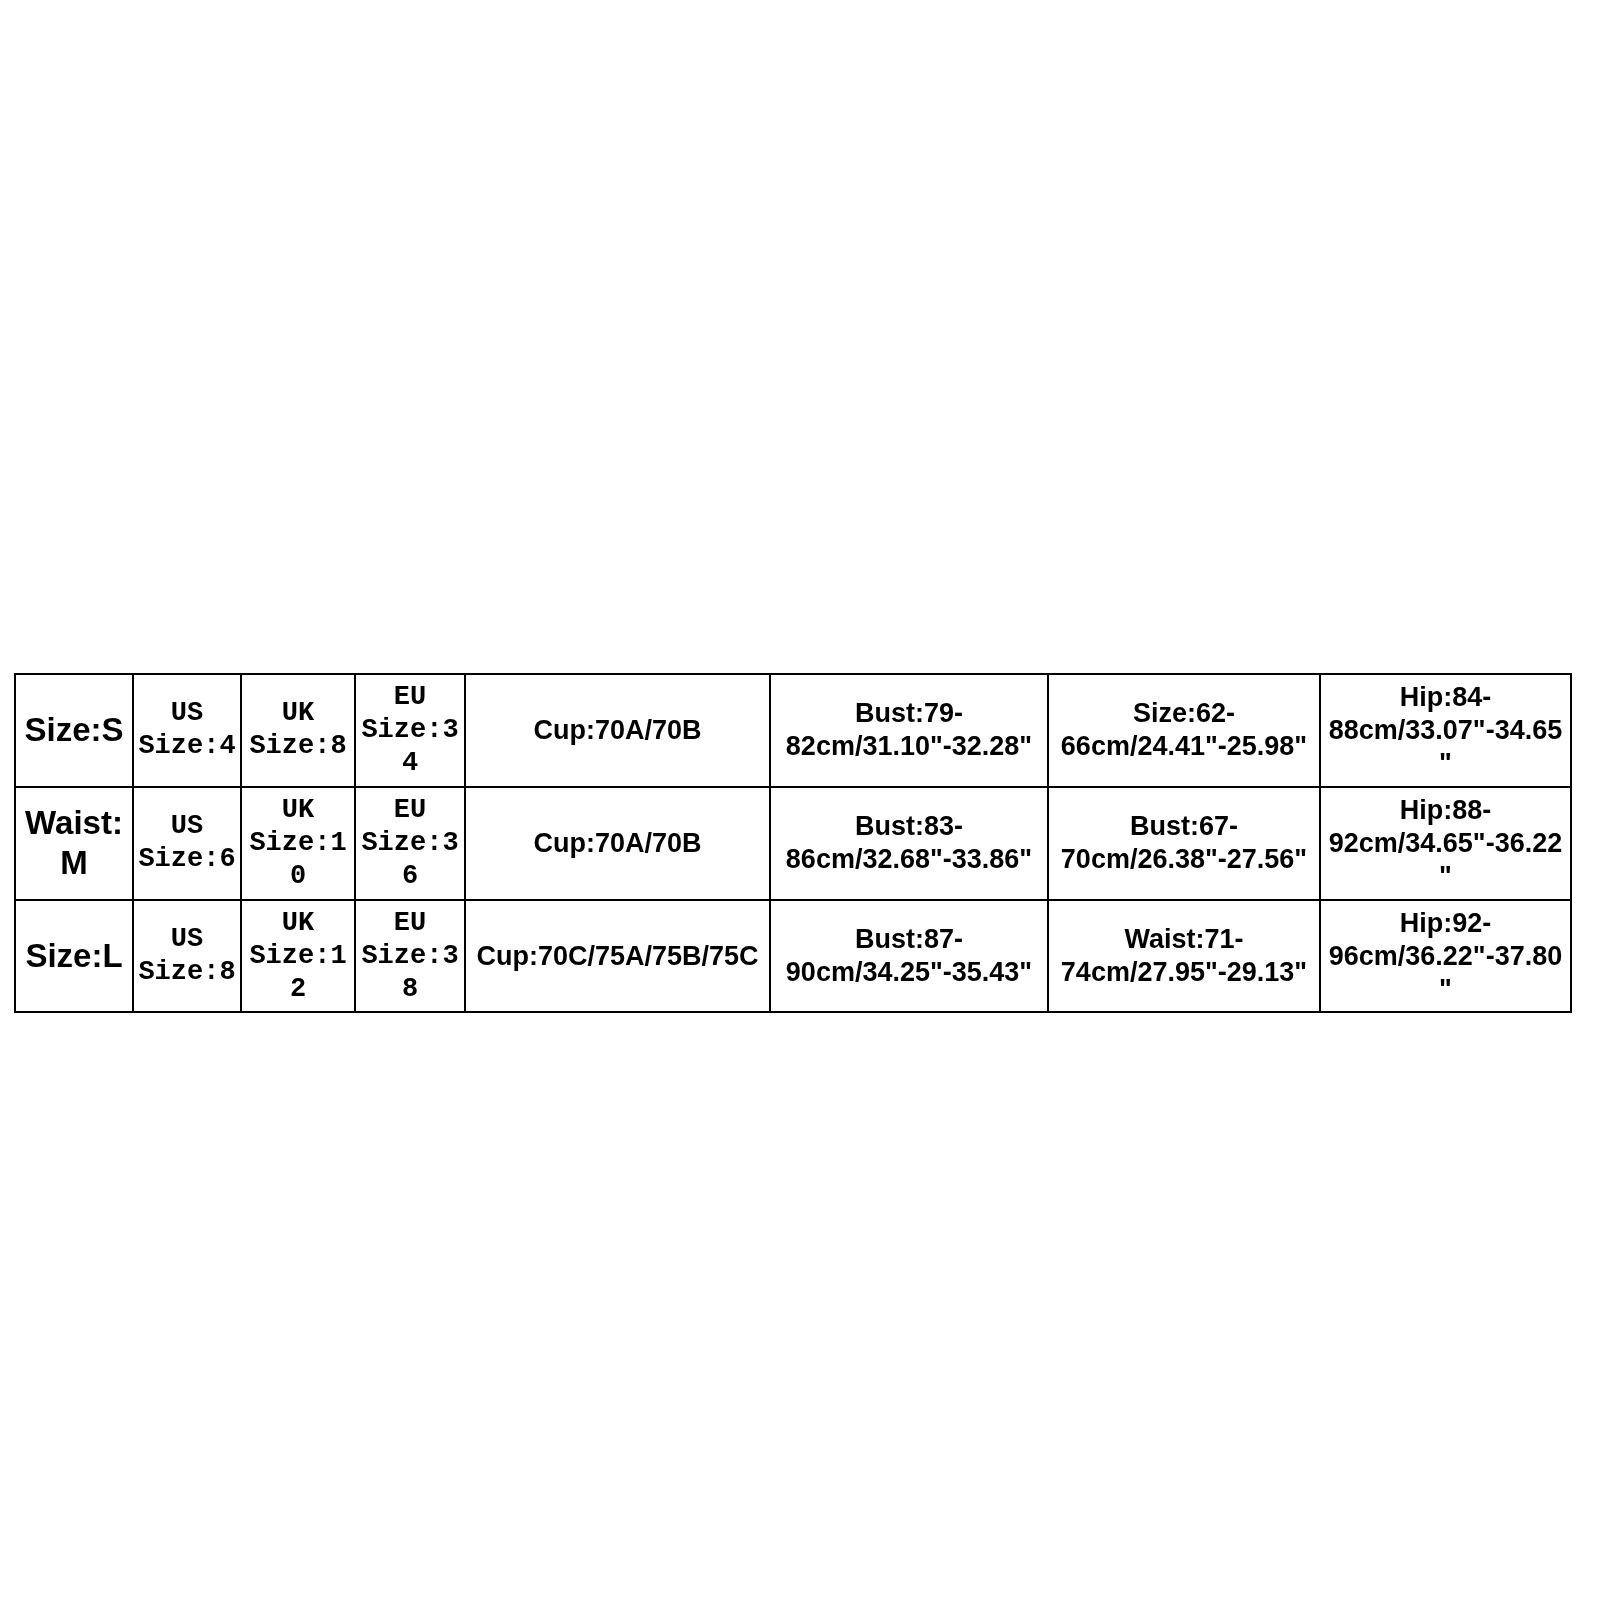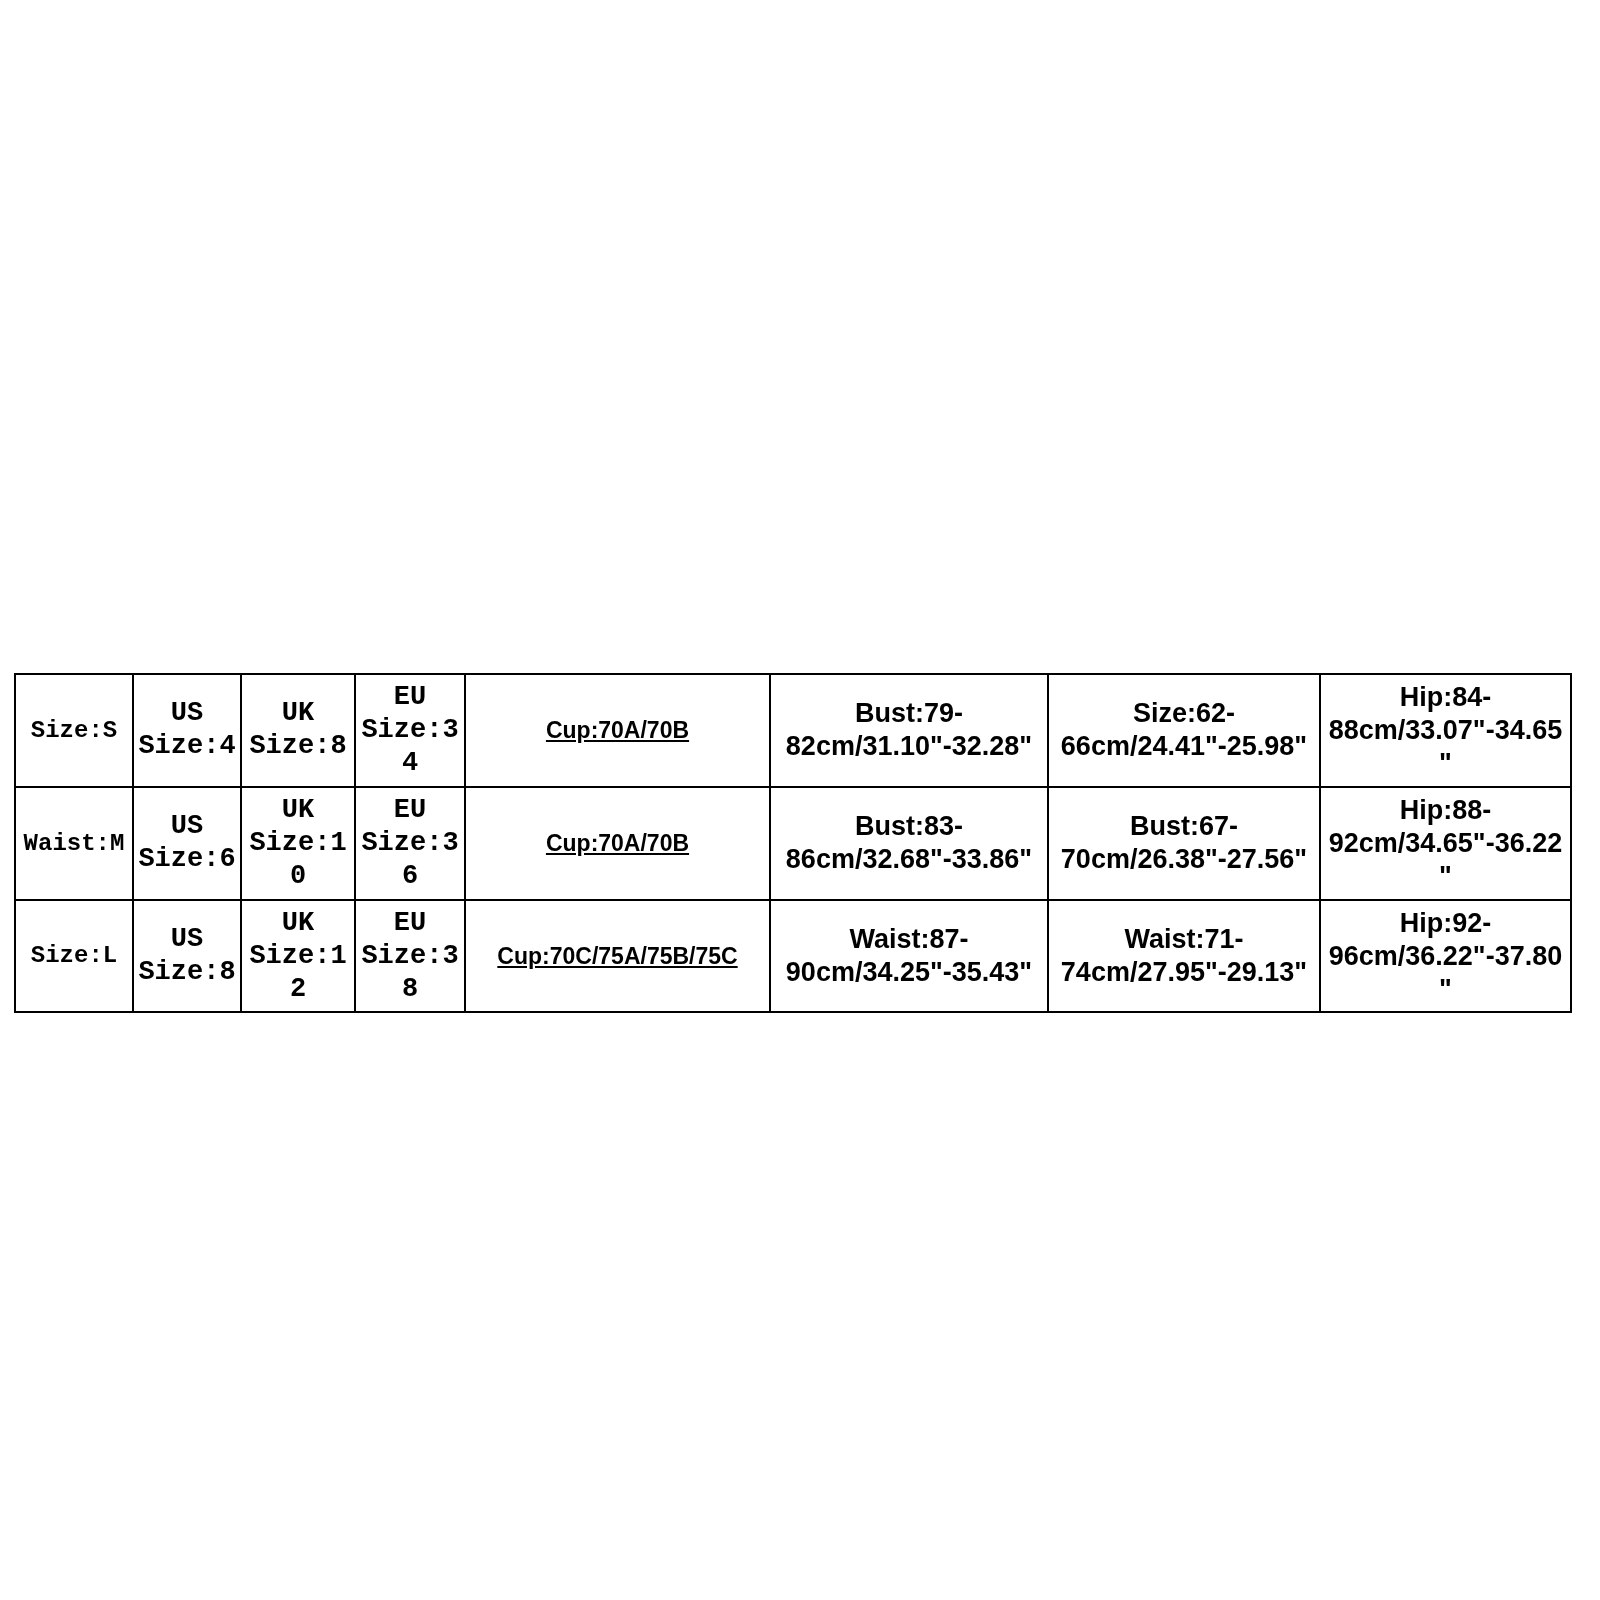--- a/index.html
+++ b/index.html
@@ -38,23 +38,23 @@
   
   col.c-size  { width: 118px; }
   col.c-us    { width: 108px; }
   col.c-uk    { width: 114px; }
   col.c-eu    { width: 110px; }
   col.c-cup   { width: 305px; }
   col.c-bust  { width: 278px; }
   col.c-waist { width: 272px; }
   col.c-hip   { width: 251px; }
 
-  .cell-size   { font-size: 24px; font-family: Liberation Mono, monospace; }
+  .cell-size   { font-size: 33px; }
   .cell-region { font-size: 27px; font-family: Liberation Mono, monospace; }
-  .cell-cup    { font-size: 23px; text-decoration: underline; }
+  .cell-cup    { font-size: 27px; }
   .cell-meas   { font-size: 27px; }
 
   .row-s td, .row-m td, .row-l td { height: 94px; }
 
   .two-line span { display: block; }
 </style>
 </head>
 <body>
 
 <div class="chart-wrap">
@@ -135,21 +135,21 @@
         <td class="cell-region two-line">
           <span>UK</span>
           <span>Size:12</span>
         </td>
         <td class="cell-region two-line">
           <span>EU</span>
           <span>Size:38</span>
         </td>
         <td class="cell-cup">Cup:70C/75A/75B/75C</td>
         <td class="cell-meas two-line">
-          <span>Waist:87-</span>
+          <span>Bust:87-</span>
           <span>90cm/34.25"-35.43"</span>
         </td>
         <td class="cell-meas two-line">
           <span>Waist:71-</span>
           <span>74cm/27.95"-29.13"</span>
         </td>
         <td class="cell-meas two-line">
           <span>Hip:92-</span>
           <span>96cm/36.22"-37.80"</span>
         </td>

